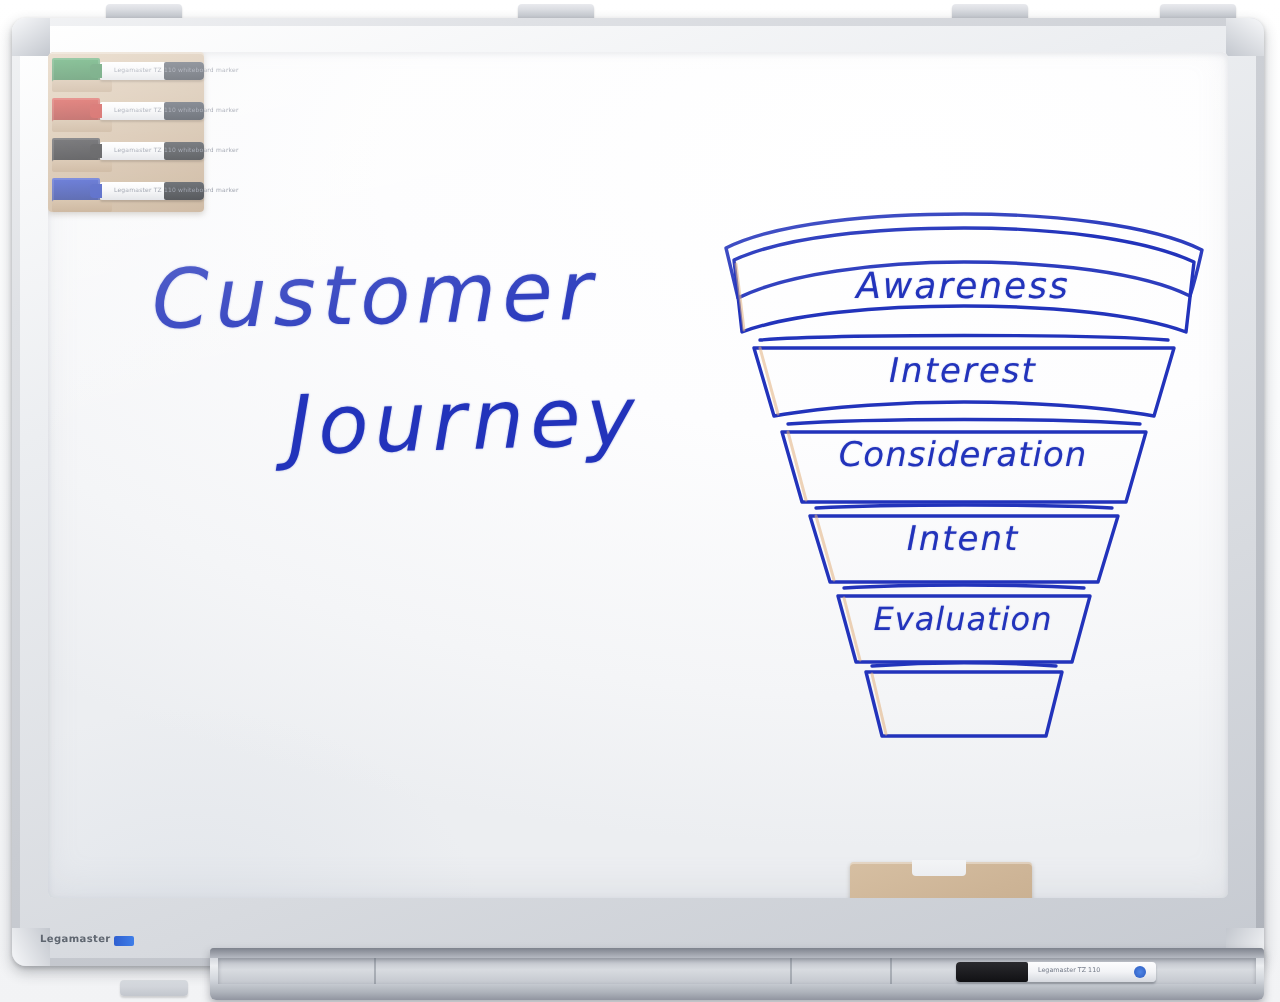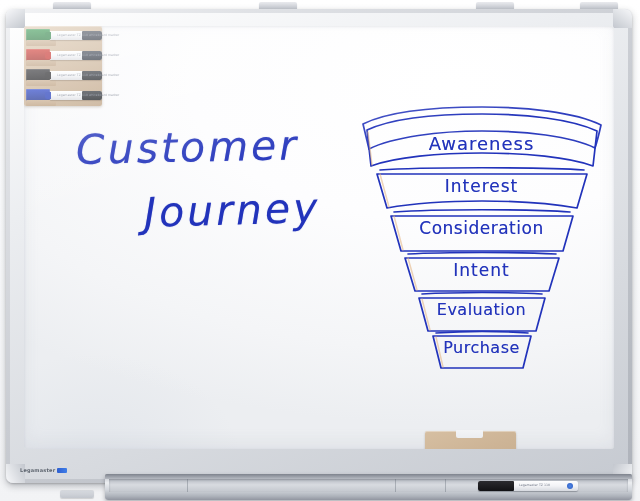--- a/index.html
+++ b/index.html
@@ -82,21 +82,21 @@
   }
   #title-l1{left:52px;top:100px;font-size:41px;letter-spacing:3px;
     transform:rotate(-1.2deg);transform-origin:left center;}
   #title-l2{left:120px;top:163px;font-size:41px;letter-spacing:3px;
     transform:rotate(-1.6deg);transform-origin:left center;}
 
   
   .funnel{position:absolute;left:325px;top:78px;width:265px;height:250px;}
   .funnel svg{position:absolute;left:0;top:0;overflow:visible;}
   .band-label{
-    position:absolute;color:#2233bb;
+    position:absolute;color:#2233bb;font-style:italic;
     font-family:"DejaVu Sans", sans-serif;
     white-space:nowrap;text-align:center;
     text-shadow:0 0 .6px rgba(34,51,187,.5);
   }
 
   
   .card-board{
     position:absolute;
     background:linear-gradient(160deg,#d6bfa2 0%,#cdb496 45%,#c3a989 100%);
     box-shadow:0 1px 2px rgba(90,72,50,.30), inset 0 1px 0 rgba(255,255,255,.35);
@@ -222,21 +222,20 @@
             <path d="M73,195 L81,226"></path>
             <path d="M87,233 L94,263"></path>
           </g>
         </svg>
 
         <div class="band-label" style="left:0;top:29px;width:265px;font-size:18px;letter-spacing:1px;">Awareness</div>
         <div class="band-label" style="left:0;top:72px;width:265px;font-size:17px;letter-spacing:1px;">Interest</div>
         <div class="band-label" style="left:0;top:114px;width:265px;font-size:17px;letter-spacing:.5px;">Consideration</div>
         <div class="band-label" style="left:0;top:156px;width:265px;font-size:17px;letter-spacing:1px;">Intent</div>
         <div class="band-label" style="left:0;top:196px;width:265px;font-size:16px;letter-spacing:.5px;">Evaluation</div>
-        <div class="band-label" style="left:0;top:234px;width:265px;font-size:16px;letter-spacing:.5px;">Purchase</div>
       </div>
 
       <div class="card-board" id="eraser-card">
         <div class="notch"></div>
 
       </div>
 
       <div id="marker-box">
 
         <div class="slot-row" style="top:3px;">

